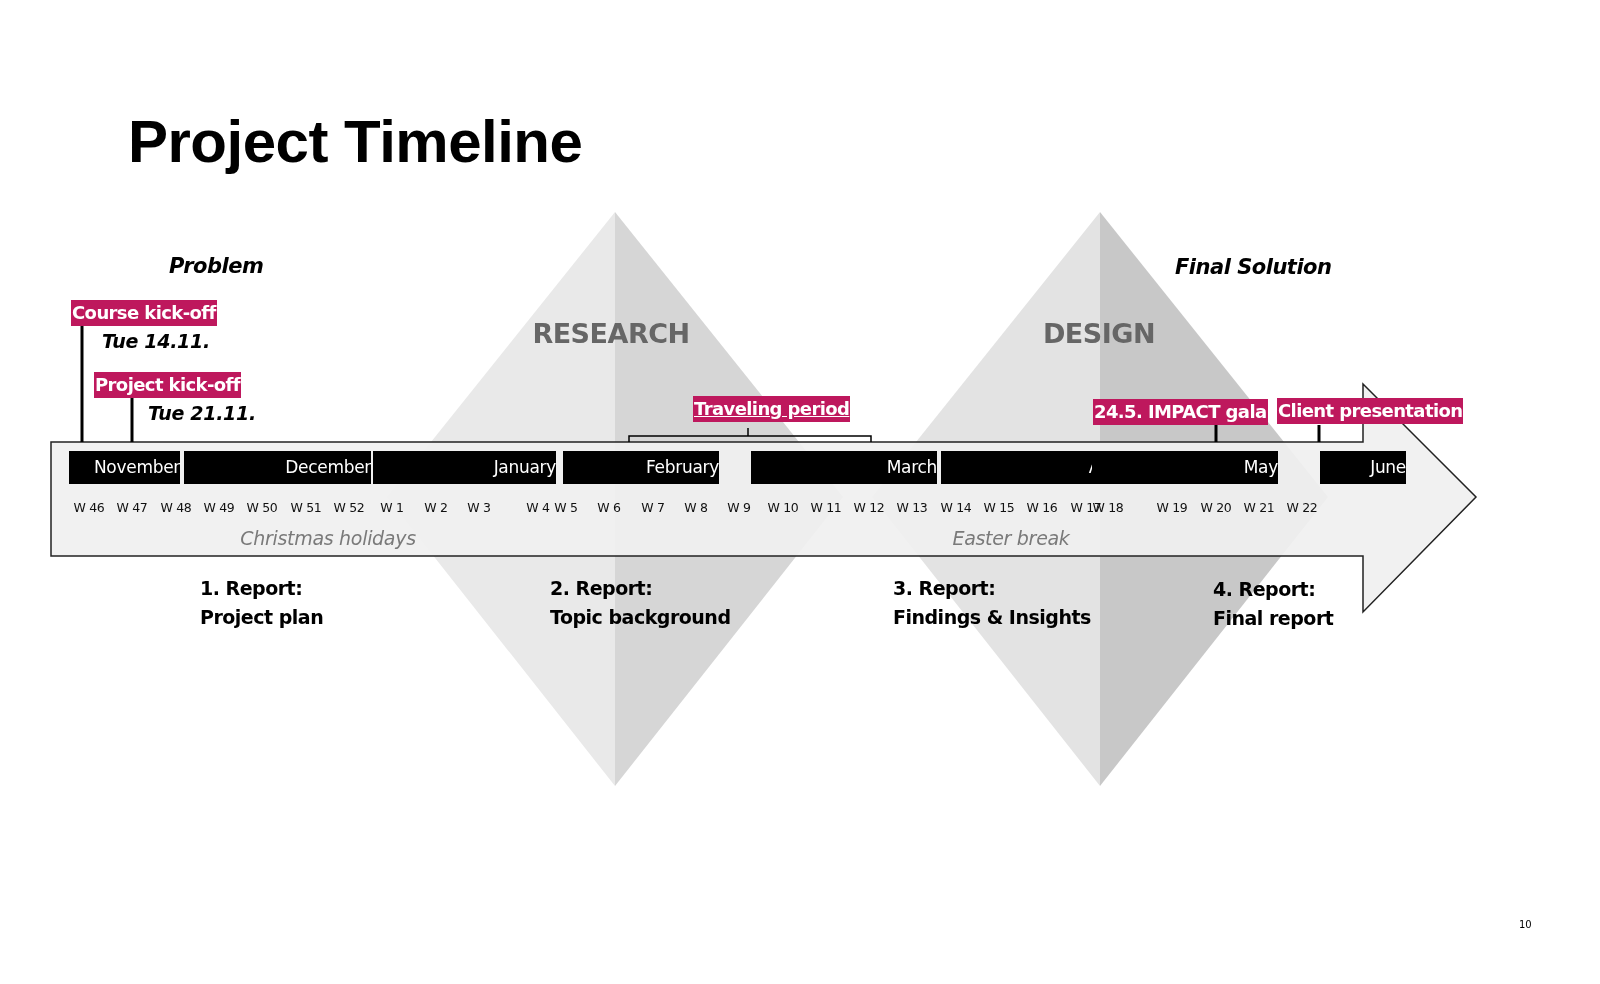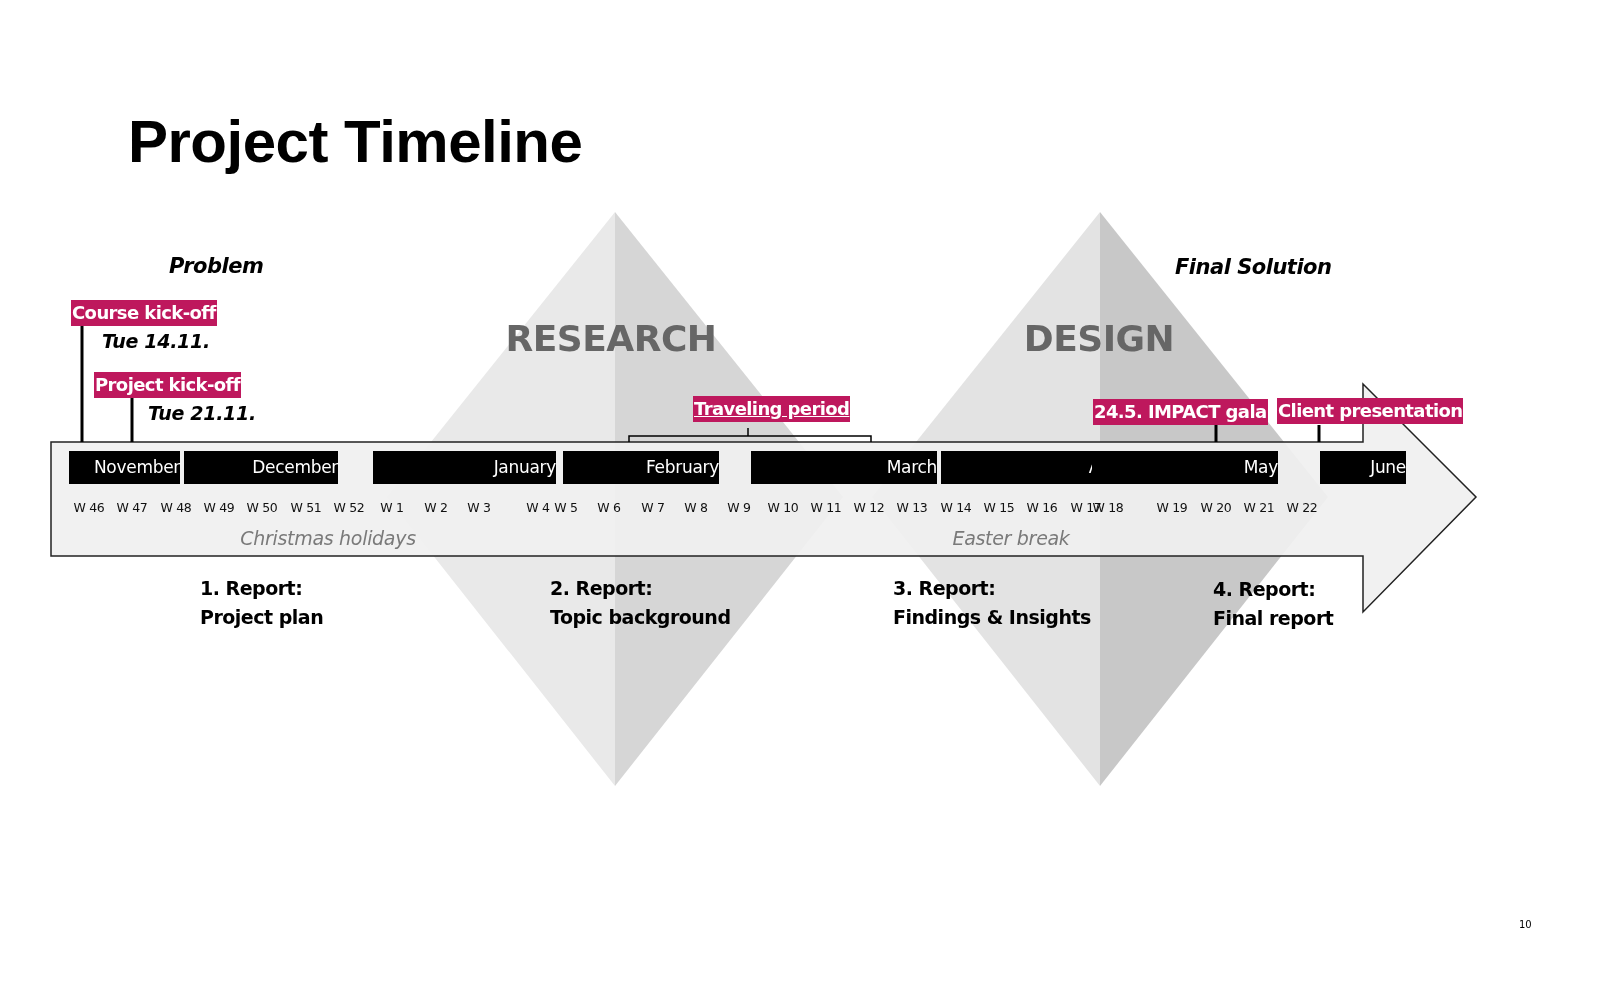--- a/index.html
+++ b/index.html
@@ -8,21 +8,21 @@
       font-family: "DejaVu Sans", sans-serif;
     }
     .title {
       position: absolute; left: 128px; top: 100px;
       font-family: "Liberation Sans", sans-serif; font-weight: bold;
       font-size: 60px; color: #000; letter-spacing: -0.5px; line-height: 84px;
     }
     svg.bg { position: absolute; left: 0; top: 0; }
     .abs { position: absolute; white-space: nowrap; }
     .phase-label {
-      font-family: "DejaVu Sans", sans-serif; font-weight: bold; font-size: 36px; color: #666;
+      font-family: "DejaVu Sans", sans-serif; font-weight: bold; font-size: 27px; color: #666;
       transform: translateX(-50%); letter-spacing: -0.5px;
     }
     .stage-label {
       font-family: "DejaVu Sans", sans-serif; font-weight: bold; font-style: italic;
       font-size: 21px; color: #000; letter-spacing: -0.5px;
     }
     .tag {
       background: #be185d; color: #fff; font-family: "DejaVu Sans", sans-serif;
       font-weight: bold; font-size: 18px; padding: 0 1px; line-height: 26px; letter-spacing: -0.6px;
     }
@@ -88,21 +88,21 @@
 
 <div class="abs tag" style="left:71px; top:300px;">Course kick-off</div>
 <div class="abs date" style="left:102px; top:330px;">Tue 14.11.</div>
 <div class="abs tag" style="left:94px; top:372px;">Project kick-off</div>
 <div class="abs date" style="left:148px; top:402px;">Tue 21.11.</div>
 <div class="abs tag underline" style="left:693px; top:396px;">Traveling period</div>
 <div class="abs tag" style="left:1093px; top:399px;">24.5. IMPACT gala</div>
 <div class="abs tag" style="left:1277px; top:398px;">Client presentation</div>
 
 <div class="month" style="left:69px; width:111px;">November</div>
-<div class="month" style="left:184px; width:154px;">December</div>
+<div class="month" style="left:184px; width:187px;">December</div>
 <div class="month" style="left:373px; width:183px;">January</div>
 <div class="month" style="left:563px; width:156px;">February</div>
 <div class="month" style="left:751px; width:186px;">March</div>
 <div class="month" style="left:941px; width:185px;">April</div>
 <div class="month" style="left:1092px; width:186px;">May</div>
 <div class="month" style="left:1320px; width:86px;">June</div>
 
 <div class="week" style="left:89px;">W 46</div>
 <div class="week" style="left:132px;">W 47</div>
 <div class="week" style="left:176px;">W 48</div>

